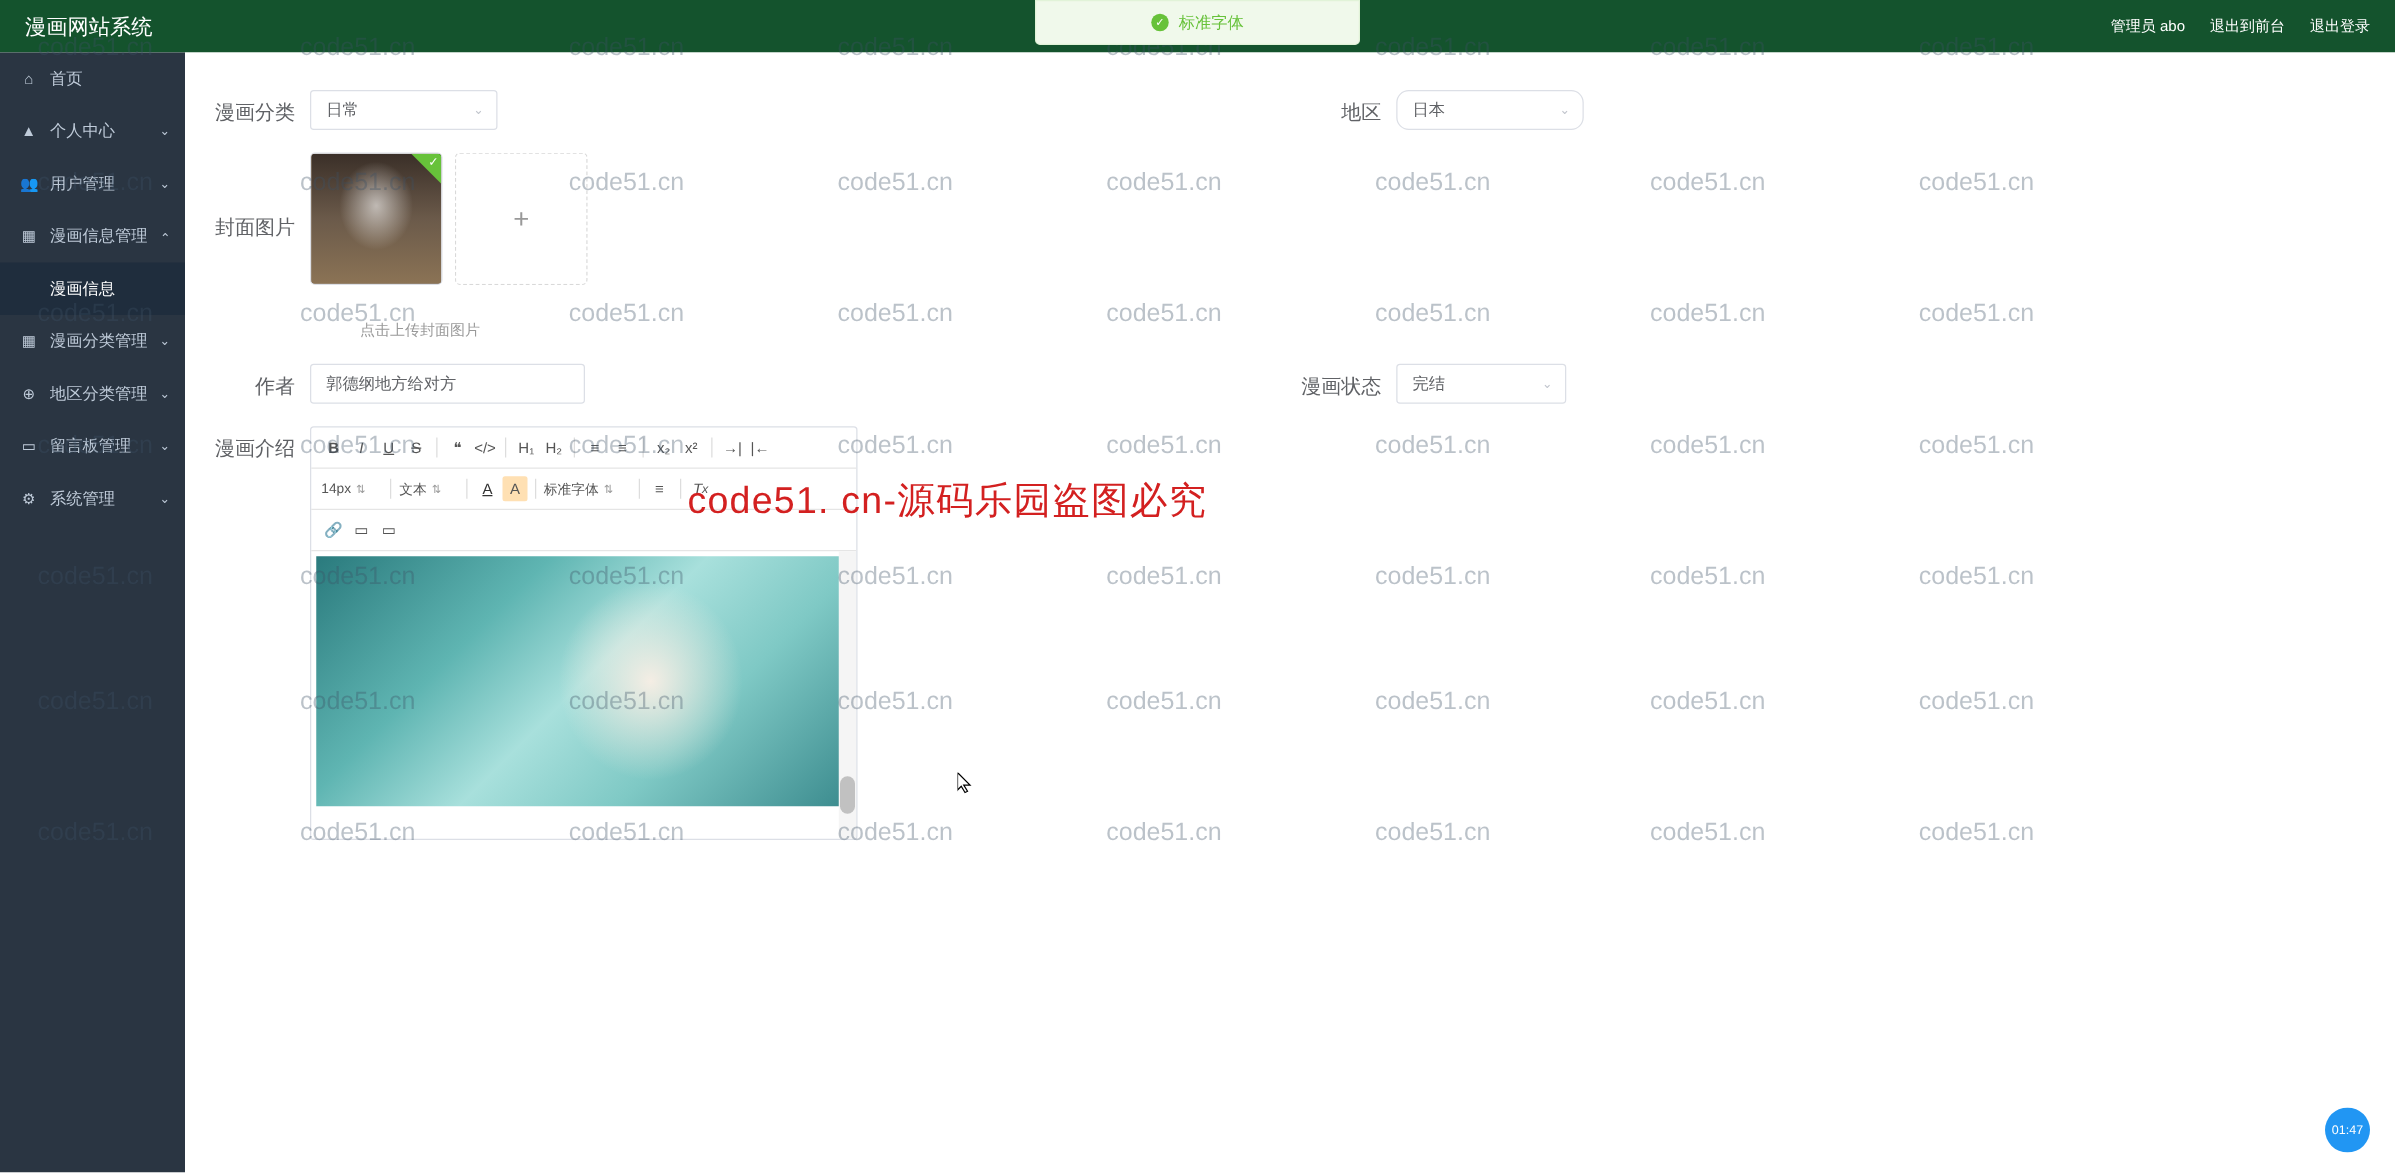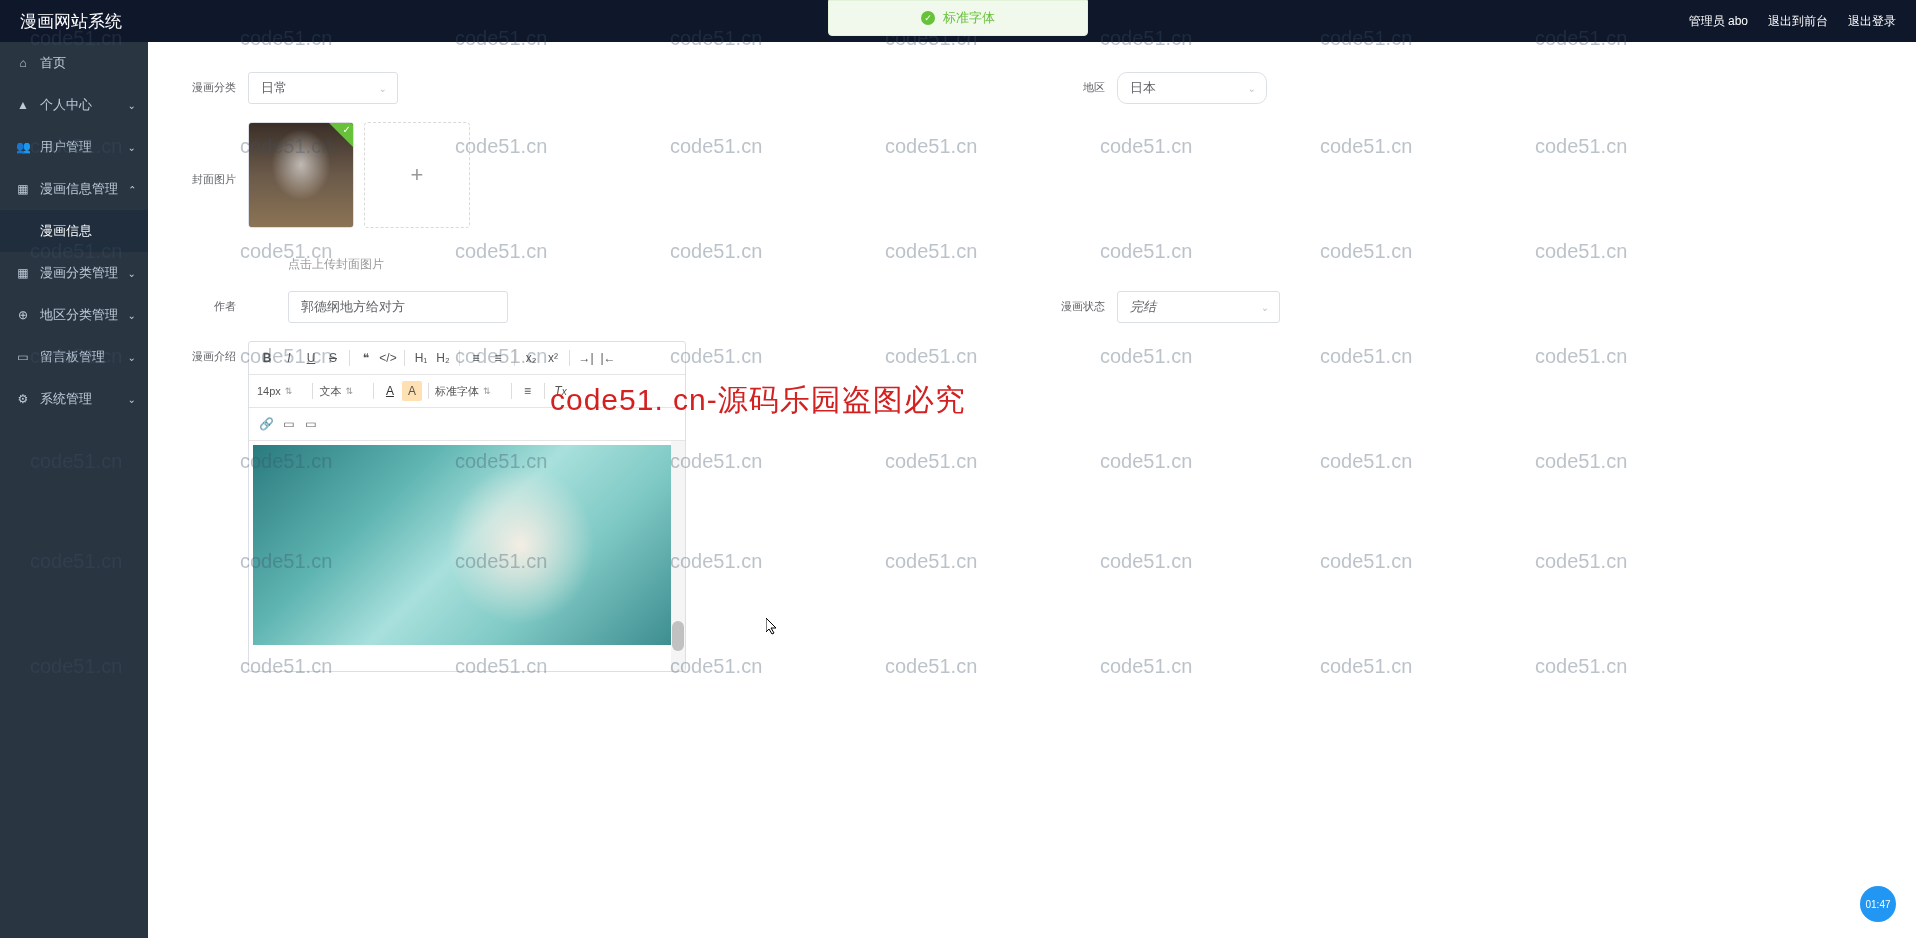--- a/index.html
+++ b/index.html
@@ -1,39 +1,39 @@
 <!DOCTYPE html>
 <html><head>
 <meta charset="utf-8">
 <style>
 * { margin: 0; padding: 0; box-sizing: border-box; }
 body { font-family: -apple-system, "Helvetica Neue", Arial, sans-serif; font-size: 13px; color: #606266; background: #fff; overflow: hidden; }
 
-.header { height: 42px; background: #0f172a; display: flex; align-items: center; padding: 0 20px; justify-content: space-between; }
+.header { height: 42px; background: #14532d; display: flex; align-items: center; padding: 0 20px; justify-content: space-between; }
 .header-title { color: #fff; font-size: 17px; font-weight: 500; }
 .header-right { display: flex; gap: 20px; justify-content: flex-end; }
 .header-link { color: #fff; font-size: 12px; cursor: pointer; }
 
 .toast { position: absolute; top: 0; left: 50%; transform: translateX(-50%); background: #f0f9eb; border: 1px solid #e1f3d8; color: #67c23a; padding: 8px 20px; border-radius: 0 0 4px 4px; display: flex; align-items: center; gap: 8px; font-size: 13px; min-width: 260px; justify-content: center; z-index: 100; }
 .toast-icon { width: 14px; height: 14px; border-radius: 50%; background: #67c23a; color: #fff; display: inline-flex; align-items: center; justify-content: center; font-size: 9px; }
 
 .container { display: flex; height: calc(100vh - 42px); }
 
 .sidebar { width: 148px; background: #2a3542; color: #bfcbd9; height: 100%; overflow-y: auto; }
 .menu-item { display: flex; align-items: center; padding: 12px 16px; cursor: pointer; font-size: 13px; gap: 10px; position: relative; }
 .menu-icon { width: 14px; text-align: center; font-size: 12px; }
 .menu-arrow { position: absolute; right: 12px; font-size: 10px; transition: transform .2s; }
 .menu-arrow.open { transform: rotate(180deg); }
 .submenu-item { padding: 12px 16px 12px 40px; cursor: pointer; font-size: 13px; color: #fff; background: #1f2d3d; }
 
 .main { flex: 1; background: #fff; overflow-y: auto; padding: 0 30px 30px 0; position: relative; }
 
 .form-row { display: flex; margin-bottom: 18px; align-items: flex-start; }
 .form-col { display: flex; align-items: flex-start; }
-.form-label { width: 100px; text-align: right; padding-right: 12px; padding-top: 8px; color: #606266; font-size: 11px; }
+.form-label { width: 100px; text-align: right; padding-right: 12px; padding-top: 8px; color: #606266; font-size: 16px; }
 .form-control { flex: 1; }
 
 .select { width: 220px; height: 32px; border: 1px solid #dcdfe6; border-radius: 3px; padding: 0 30px 0 12px; background: #fff; cursor: pointer; position: relative; display: flex; align-items: center; font-size: 13px; color: #606266; }
 .select-arrow { position: absolute; right: 10px; color: #c0c4cc; font-size: 10px; }
 
 .input { width: 220px; height: 32px; border: 1px solid #dcdfe6; border-radius: 3px; padding: 0 12px; font-size: 13px; color: #606266; outline: none; }
 
 .upload-area { display: flex; gap: 10px; }
 .upload-thumb { width: 106px; height: 106px; border: 1px solid #dcdfe6; border-radius: 4px; position: relative; overflow: hidden; background: linear-gradient(135deg, #8b6f47 0%, #5c4a3a 100%); }
 .upload-thumb-img { width: 100%; height: 100%; display: flex; align-items: center; justify-content: center; }
@@ -158,27 +158,27 @@
             </div>
             <div class="upload-add">
               <span>+</span>
             </div>
           </div>
           <div class="upload-hint">点击上传封面图片</div>
         </div>
       </div>
 
       <div class="form-row">
-        <div class="form-col" style="flex:1;gap:40px;">
+        <div class="form-col" style="flex:1;">
           <div class="form-label">作者</div>
           <input class="input" value="郭德纲地方给对方" style="">
         </div>
         <div class="form-col" style="flex:1;">
           <div class="form-label">漫画状态</div>
-          <div class="select" style="width:163px;font-style:italic;">
+          <div class="select" style="width:136px;">
             <span>完结</span>
             <span class="select-arrow">⌄</span>
           </div>
         </div>
       </div>
 
       <div class="form-row">
         <div class="form-label">漫画介绍</div>
         <div class="editor-wrap">
           <div class="editor-toolbar">

